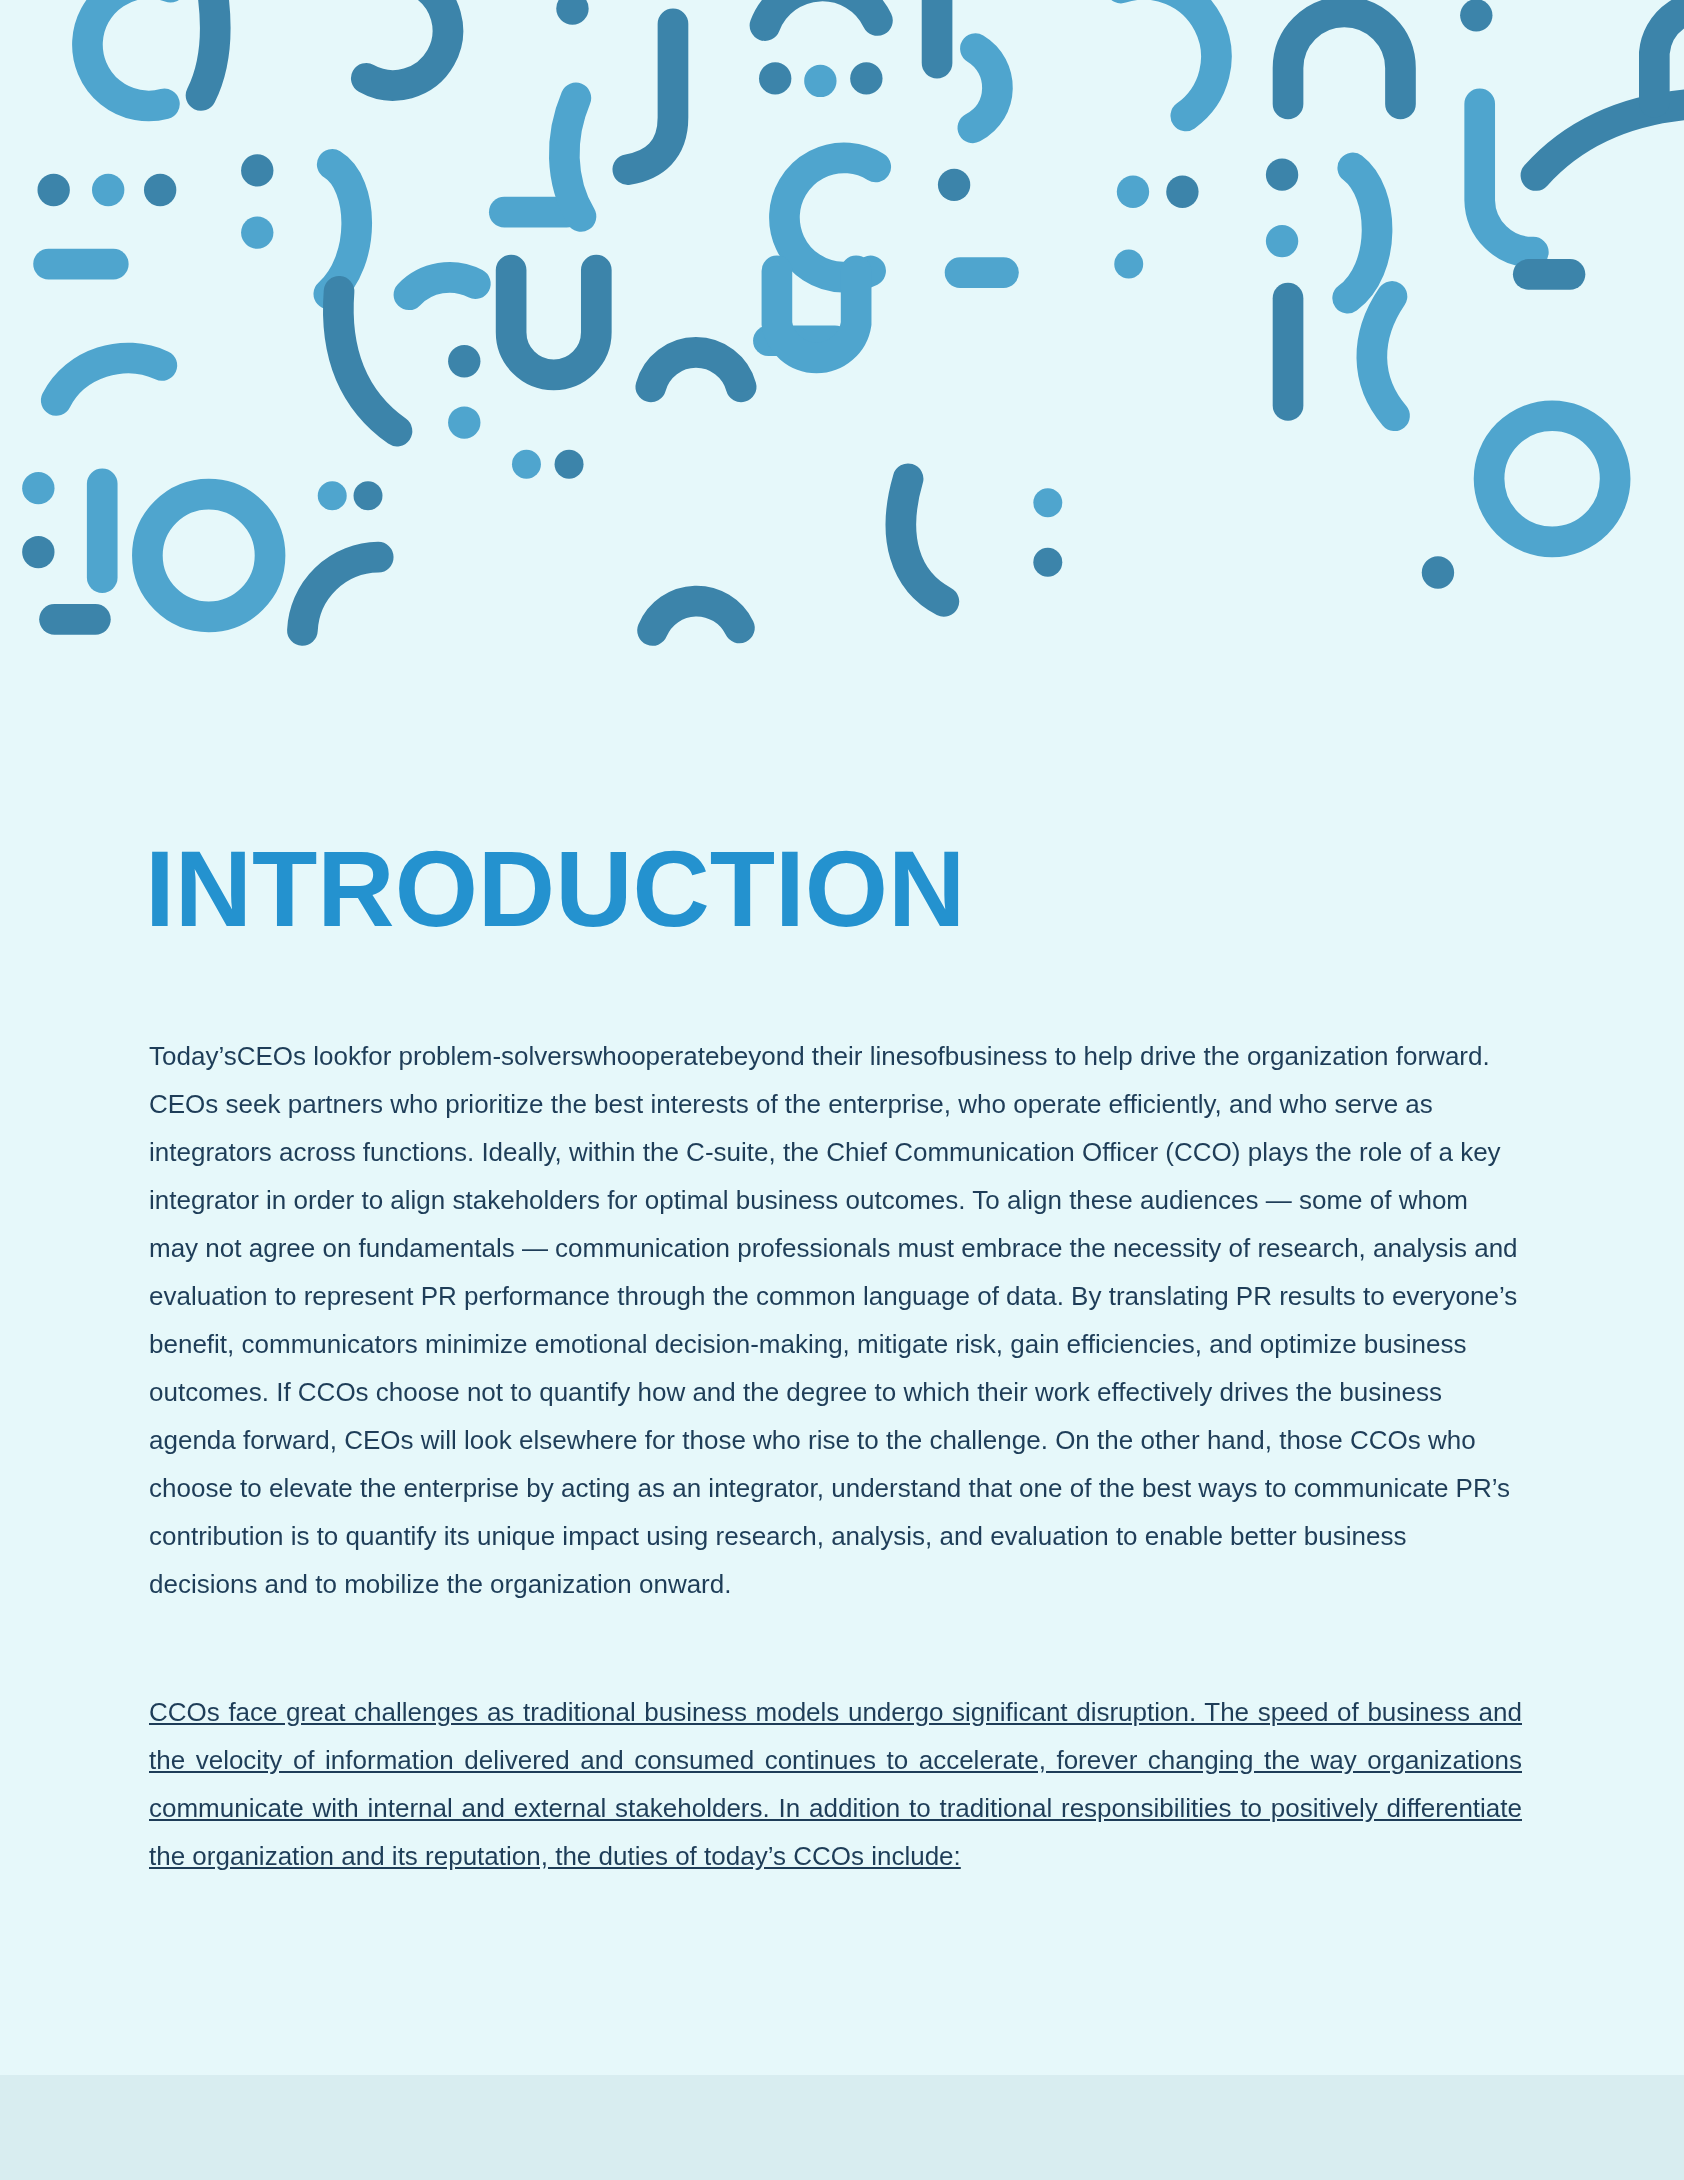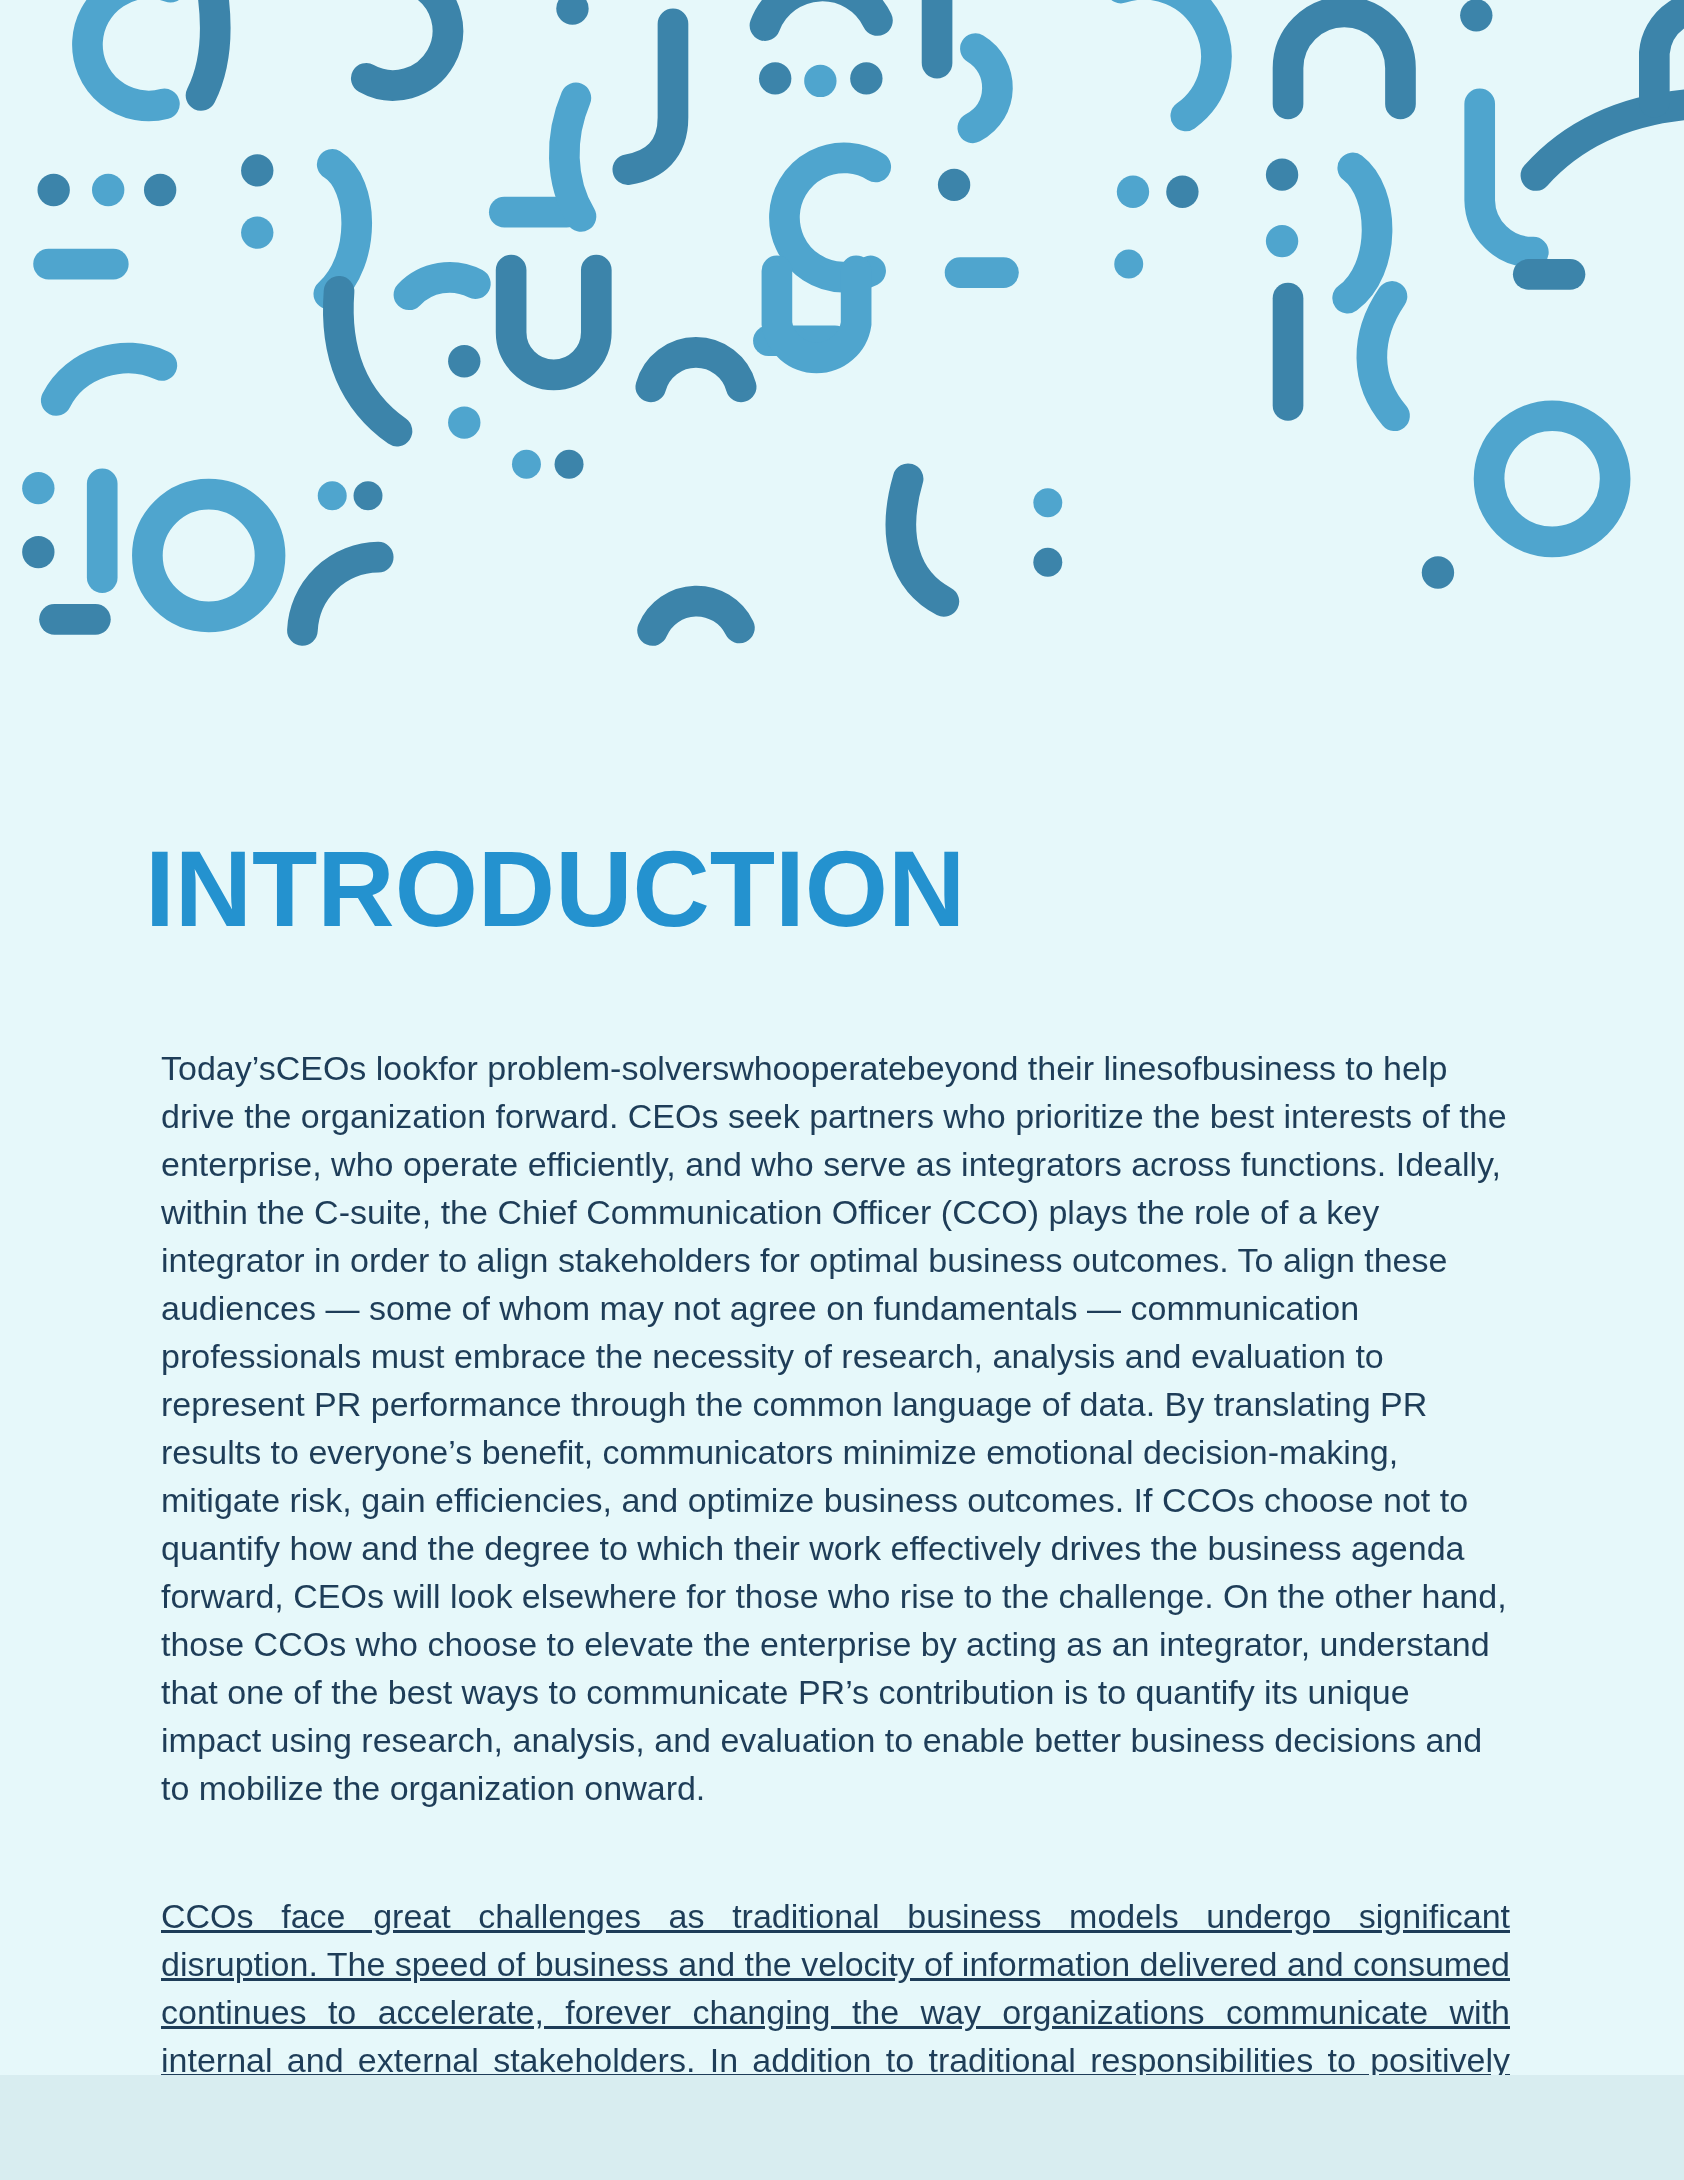--- a/index.html
+++ b/index.html
@@ -39,22 +39,22 @@
     color:var(--heading-color,#2492cf);
   }
   .text-block{
     position:absolute;
     left:149px;
     top:1032px;
     width:1373px;
     color:var(--body-color,#1e3d58);
   }
   .text-block p{
-    margin:12px;
-    font-size:34px;
+    margin:0;
+    font-size:26px;
     line-height:48px;
     text-align:left;
   }
   .text-block p.justified{
     margin-top:80px;
     text-align:justify;
     text-decoration:underline;
   }
   .page-number{
     position:absolute;

